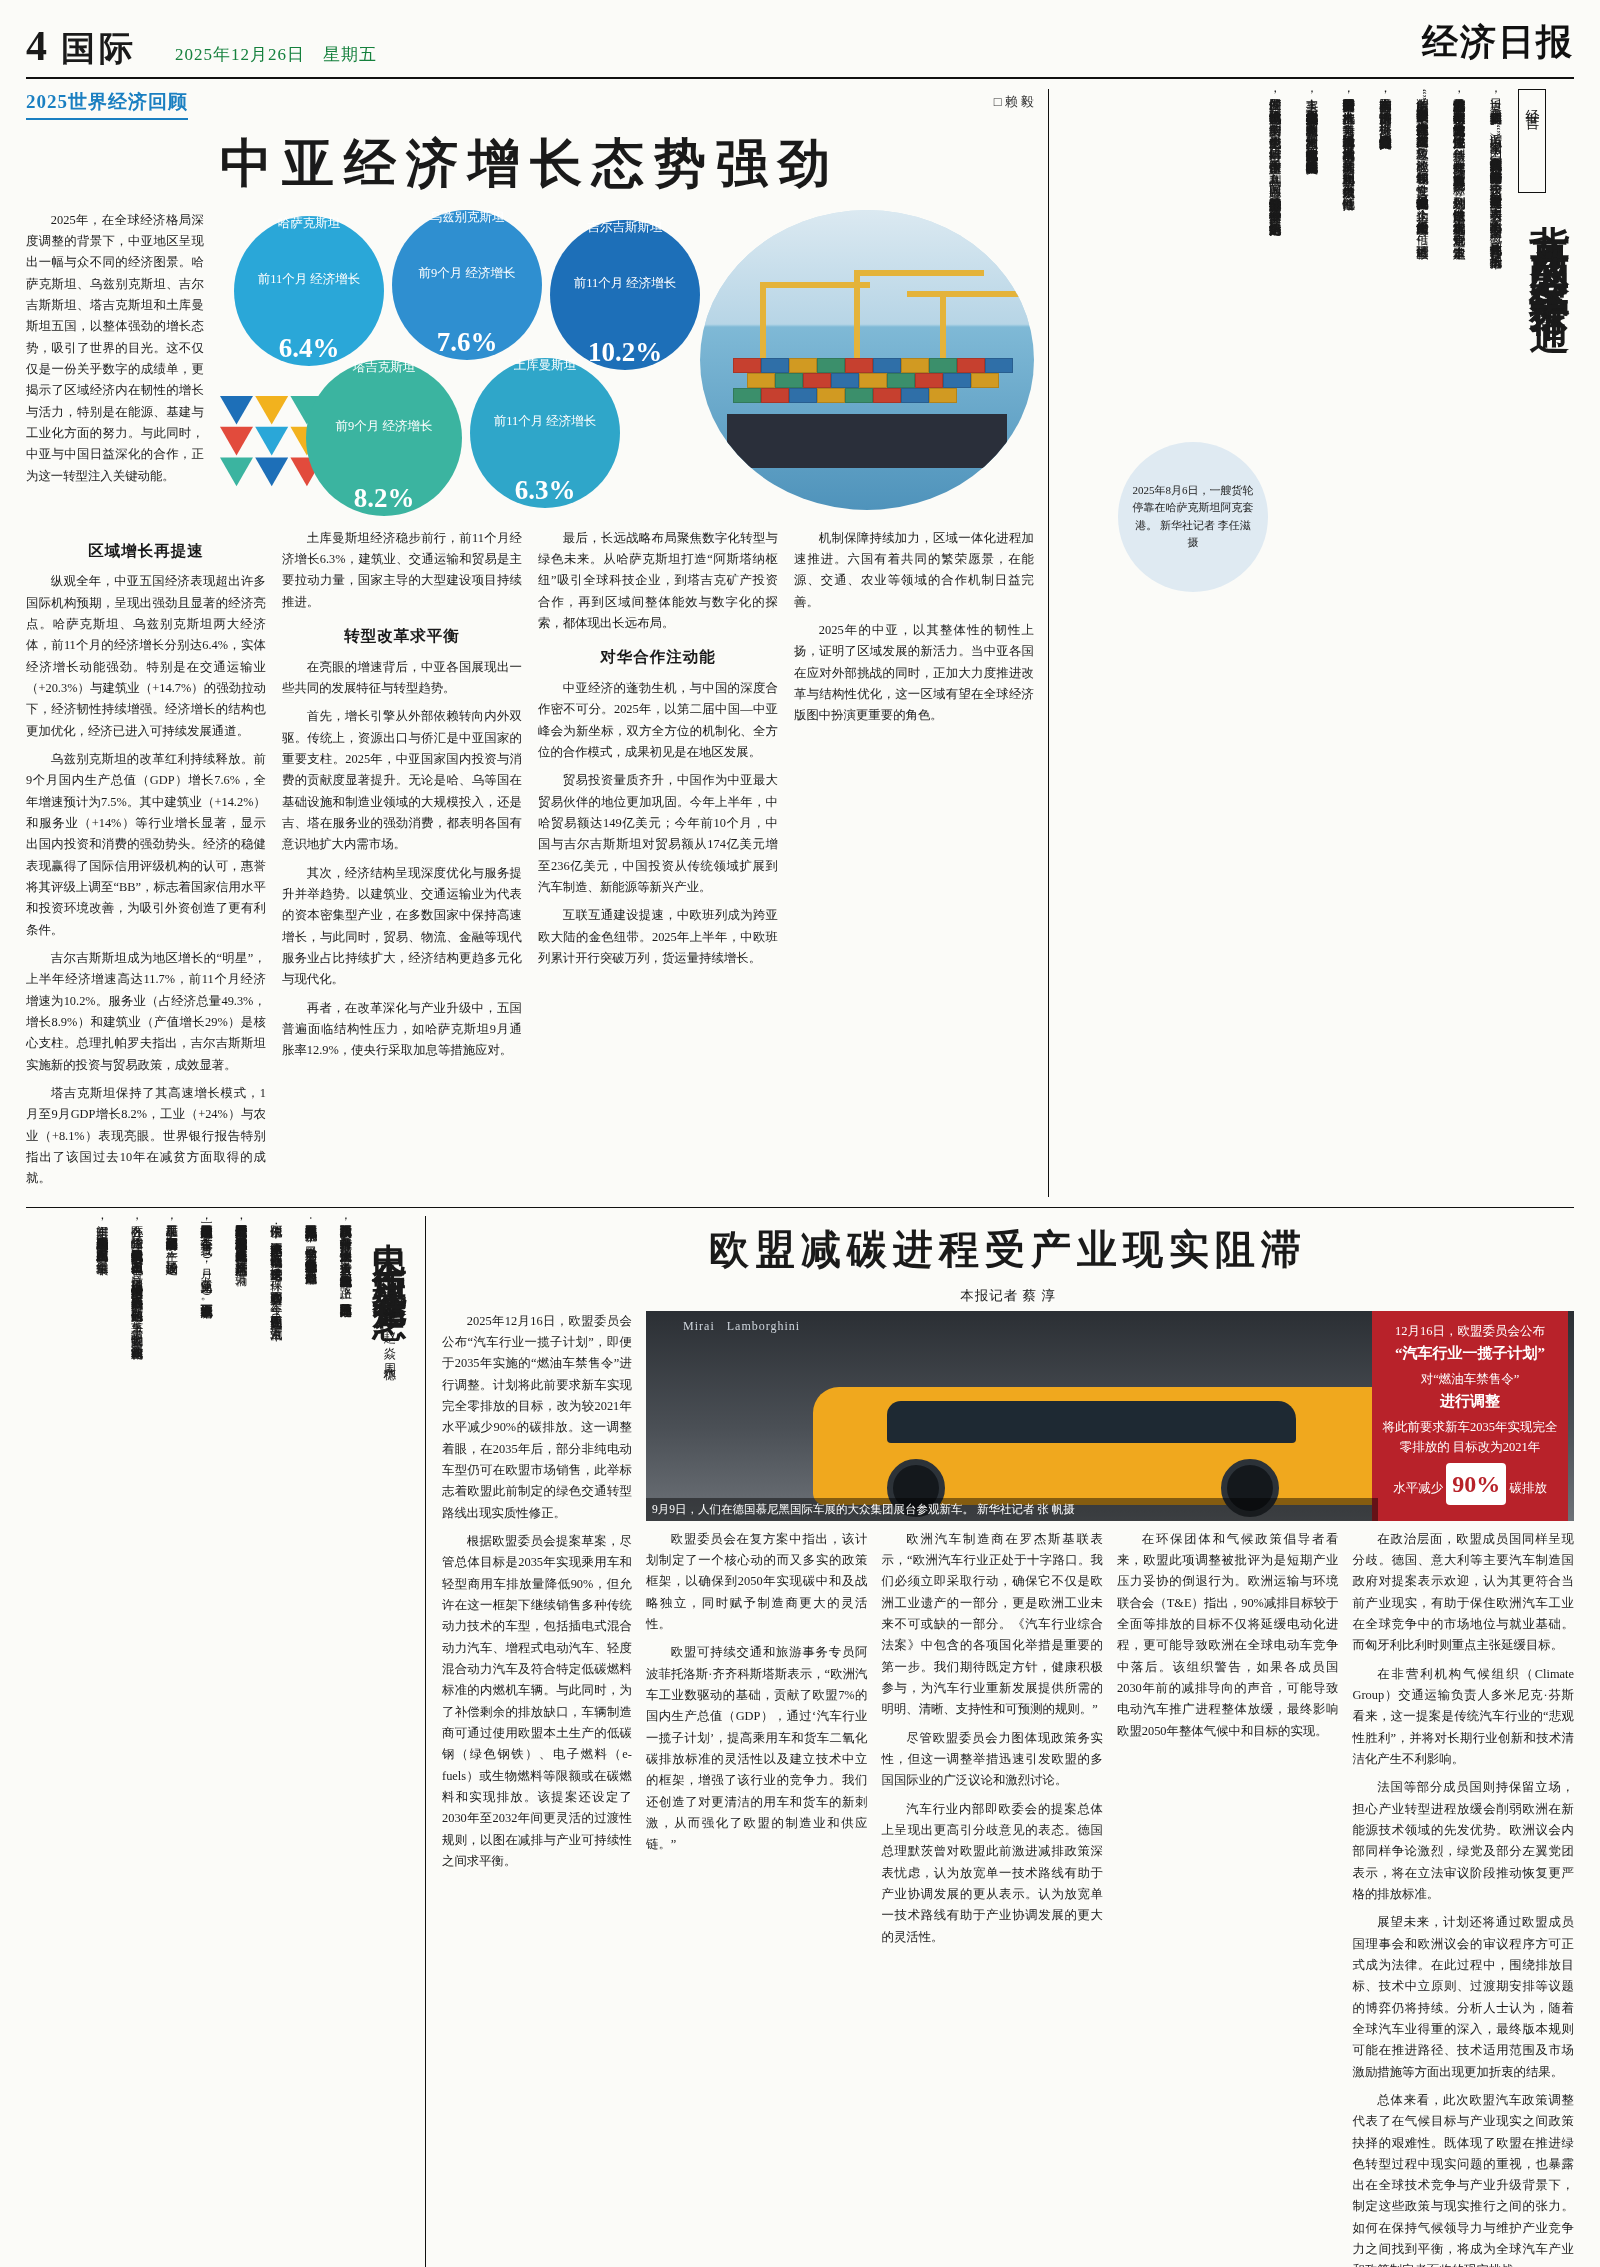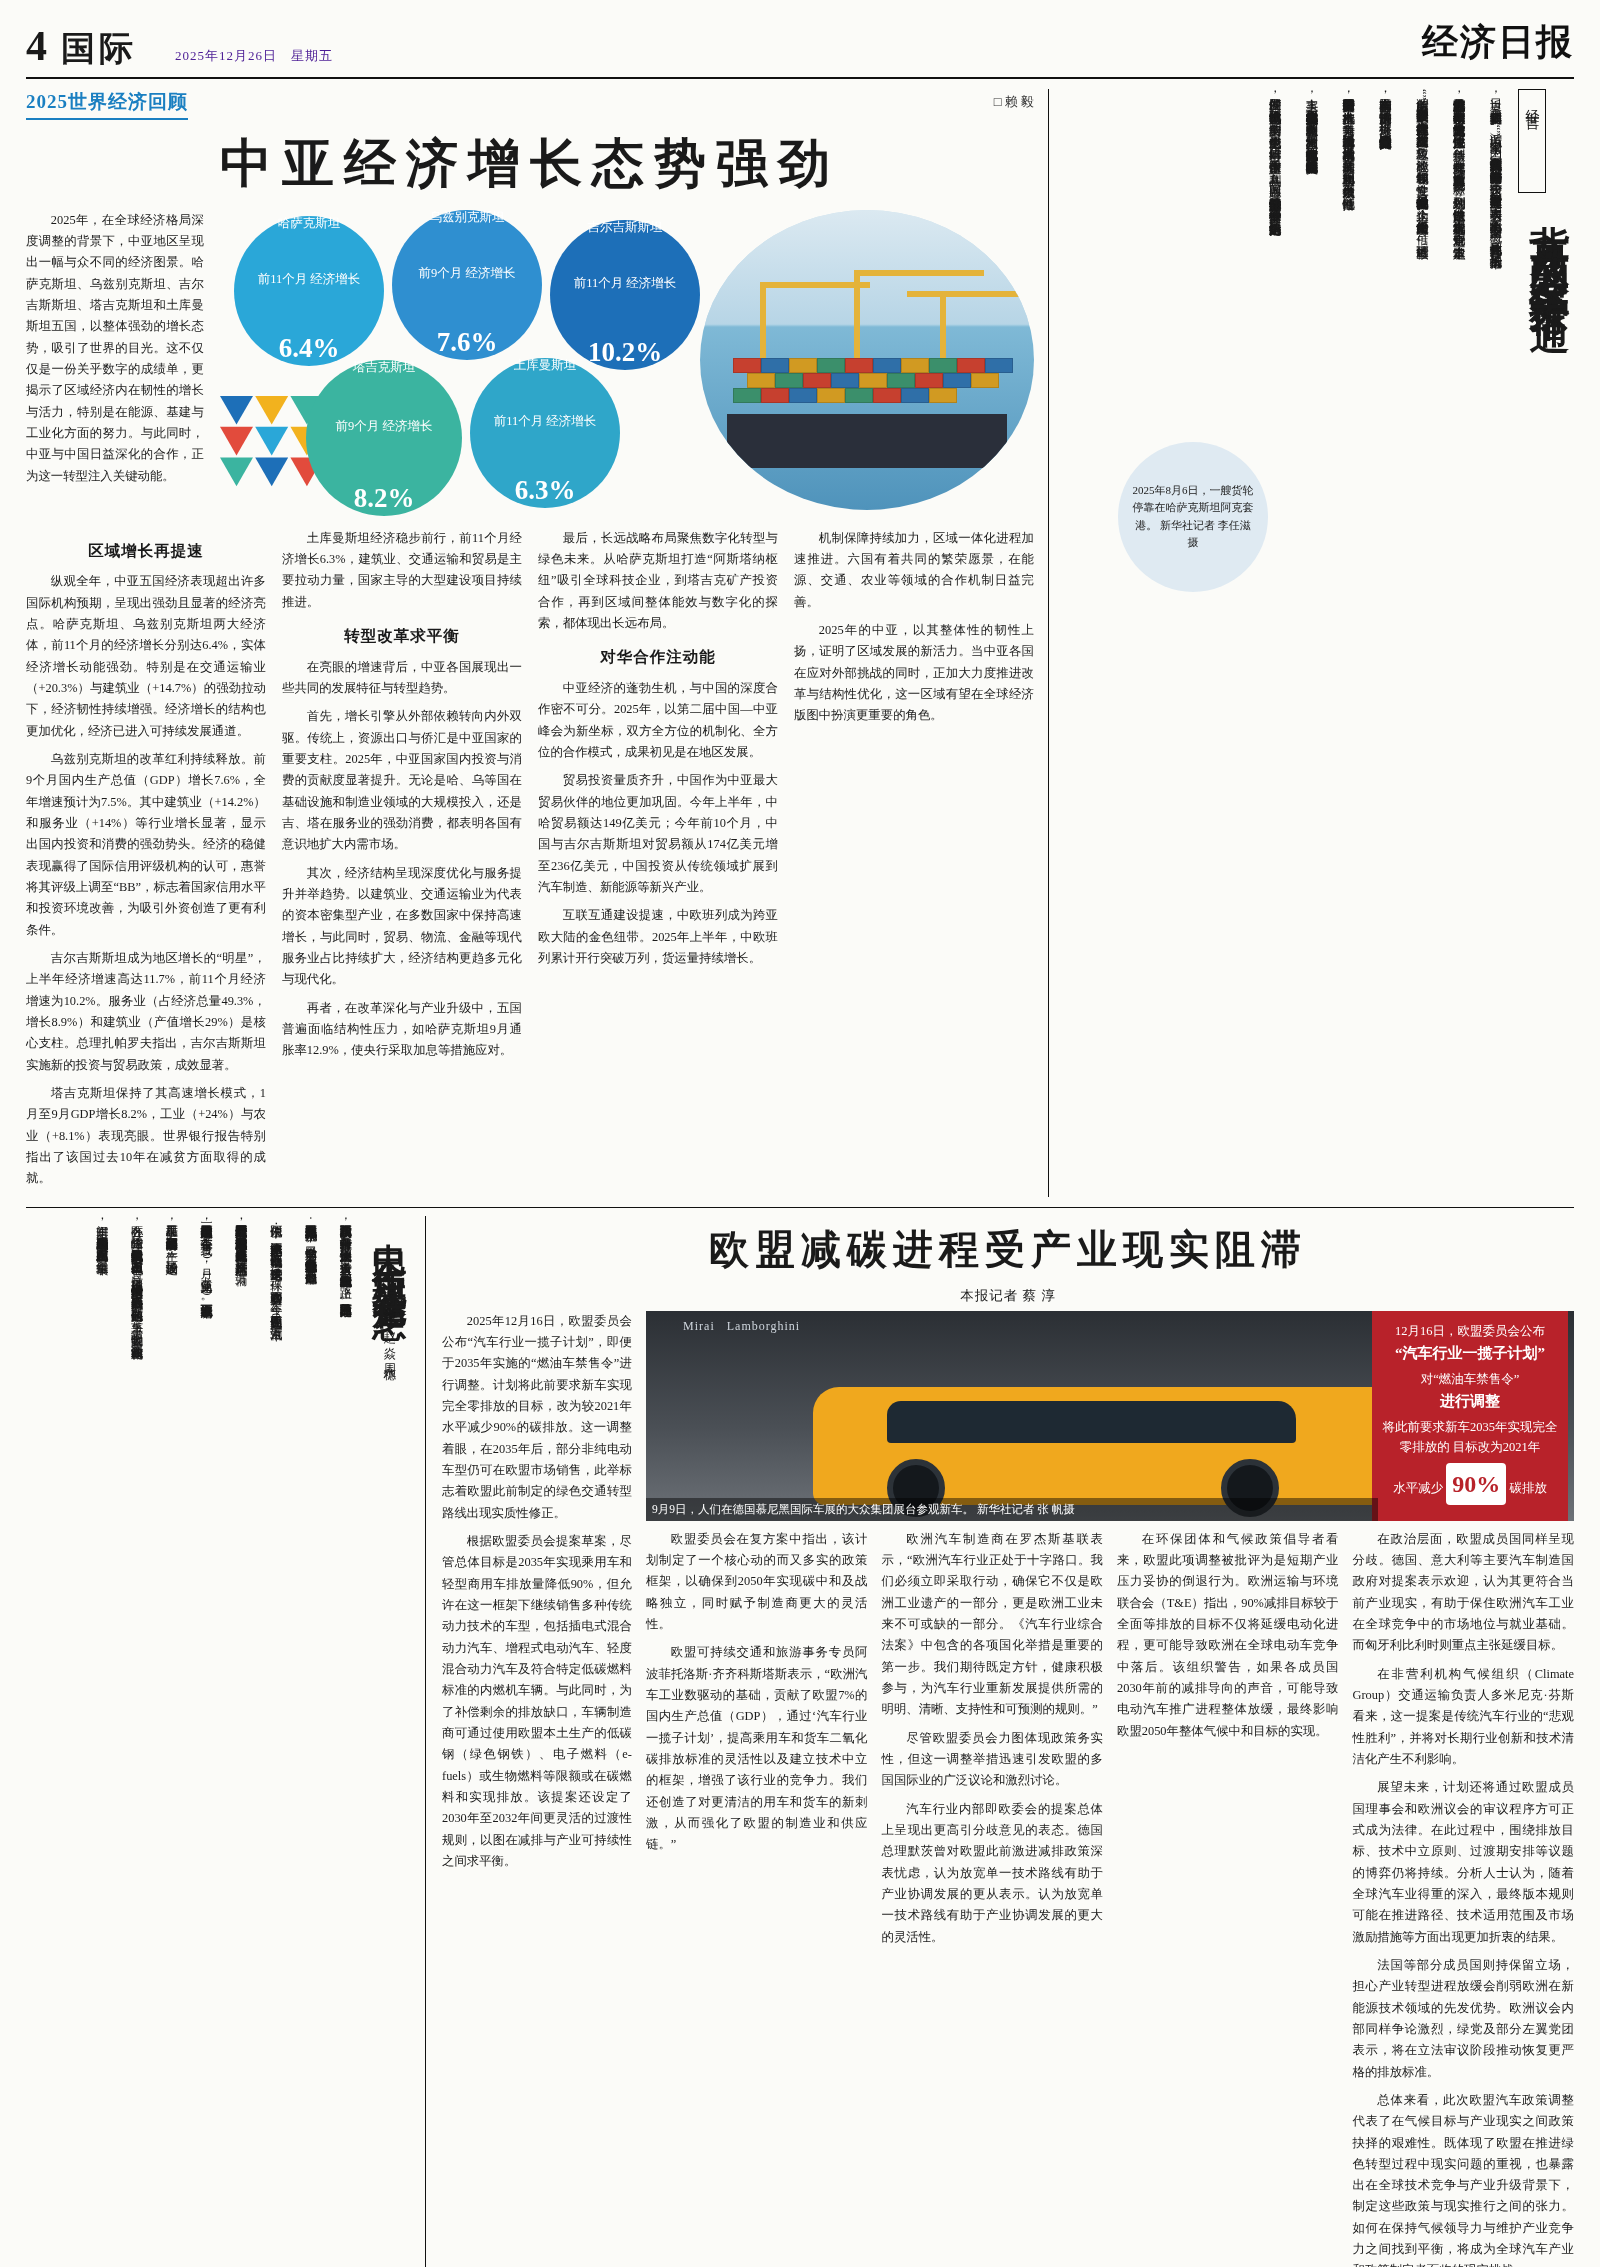--- a/index.html
+++ b/index.html
@@ -10,21 +10,21 @@
     position:relative;
     overflow:hidden;
   }
   .page{position:relative;width:1600px;height:2267px;box-sizing:border-box;padding:0 26px;}
 
   
   .masthead{display:flex;align-items:flex-end;justify-content:space-between;padding:18px 0 6px 0;}
   .mast-left{display:flex;align-items:baseline;gap:14px;}
   .mast-num{font-size:42px;font-weight:bold;line-height:1;font-family:"Liberation Serif",serif;}
   .mast-sec{font-size:34px;font-weight:bold;letter-spacing:4px;line-height:1;}
-  .mast-date{font-size:13px;color:#4c1d95;margin-left:24px;letter-spacing:1px;}
+  .mast-date{font-size:17px;color:#15803d;margin-left:24px;letter-spacing:1px;}
   .mast-right{font-size:36px;font-weight:bold;letter-spacing:2px;color:#111;}
   .rule{border:0;border-top:2px solid #111;margin:4px 0 0 0;}
 
   
   .body-wrap{display:flex;gap:0;margin-top:10px;}
   .left-zone{width:1022px;padding-right:14px;box-sizing:border-box;}
   .right-zone{width:526px;border-left:1px solid #111;padding-left:16px;box-sizing:border-box;}
 
   .kicker{color:#1a7fc1;font-size:19px;font-weight:bold;letter-spacing:1px;border-bottom:2px solid #1a7fc1;display:inline-block;padding-bottom:3px;}
   .byline-box{text-align:right;font-size:13px;color:#333;margin-top:4px;}
@@ -354,22 +354,22 @@
               <p>欧洲汽车制造商在罗杰斯基联表示，“欧洲汽车行业正处于十字路口。我们必须立即采取行动，确保它不仅是欧洲工业遗产的一部分，更是欧洲工业未来不可或缺的一部分。《汽车行业综合法案》中包含的各项国化举措是重要的第一步。我们期待既定方针，健康积极参与，为汽车行业重新发展提供所需的明明、清晰、支持性和可预测的规则。”</p>
               <p>尽管欧盟委员会力图体现政策务实性，但这一调整举措迅速引发欧盟的多国国际业的广泛议论和激烈讨论。</p>
               <p>汽车行业内部即欧委会的提案总体上呈现出更高引分歧意见的表态。德国总理默茨曾对欧盟此前激进减排政策深表忧虑，认为放宽单一技术路线有助于产业协调发展的更从表示。认为放宽单一技术路线有助于产业协调发展的更大的灵活性。</p>
             </div>
             <div class="col">
               <p>在环保团体和气候政策倡导者看来，欧盟此项调整被批评为是短期产业压力妥协的倒退行为。欧洲运输与环境联合会（T&amp;E）指出，90%减排目标较于全面等排放的目标不仅将延缓电动化进程，更可能导致欧洲在全球电动车竞争中落后。该组织警告，如果各成员国2030年前的减排导向的声音，可能导致电动汽车推广进程整体放缓，最终影响欧盟2050年整体气候中和目标的实现。</p>
             </div>
             <div class="col">
               <p>在政治层面，欧盟成员国同样呈现分歧。德国、意大利等主要汽车制造国政府对提案表示欢迎，认为其更符合当前产业现实，有助于保住欧洲汽车工业在全球竞争中的市场地位与就业基础。而匈牙利比利时则重点主张延缓目标。</p>
               <p>在非营利机构气候组织（Climate Group）交通运输负责人多米尼克·芬斯看来，这一提案是传统汽车行业的“悲观性胜利”，并将对长期行业创新和技术清洁化产生不利影响。</p>
+              <p>法国等部分成员国则持保留立场，担心产业转型进程放缓会削弱欧洲在新能源技术领域的先发优势。欧洲议会内部同样争论激烈，绿党及部分左翼党团表示，将在立法审议阶段推动恢复更严格的排放标准。</p>
               <p>展望未来，计划还将通过欧盟成员国理事会和欧洲议会的审议程序方可正式成为法律。在此过程中，围绕排放目标、技术中立原则、过渡期安排等议题的博弈仍将持续。分析人士认为，随着全球汽车业得重的深入，最终版本规则可能在推进路径、技术适用范围及市场激励措施等方面出现更加折衷的结果。</p>
-              <p>法国等部分成员国则持保留立场，担心产业转型进程放缓会削弱欧洲在新能源技术领域的先发优势。欧洲议会内部同样争论激烈，绿党及部分左翼党团表示，将在立法审议阶段推动恢复更严格的排放标准。</p>
               <p>总体来看，此次欧盟汽车政策调整代表了在气候目标与产业现实之间政策抉择的艰难性。既体现了欧盟在推进绿色转型过程中现实问题的重视，也暴露出在全球技术竞争与产业升级背景下，制定这些政策与现实推行之间的张力。如何在保持气候领导力与维护产业竞争力之间找到平衡，将成为全球汽车产业和政策制定者面临的现实挑战。</p>
             </div>
           </div>
         </div>
       </div>
     </div>
   </div>
 
 </div>
 

